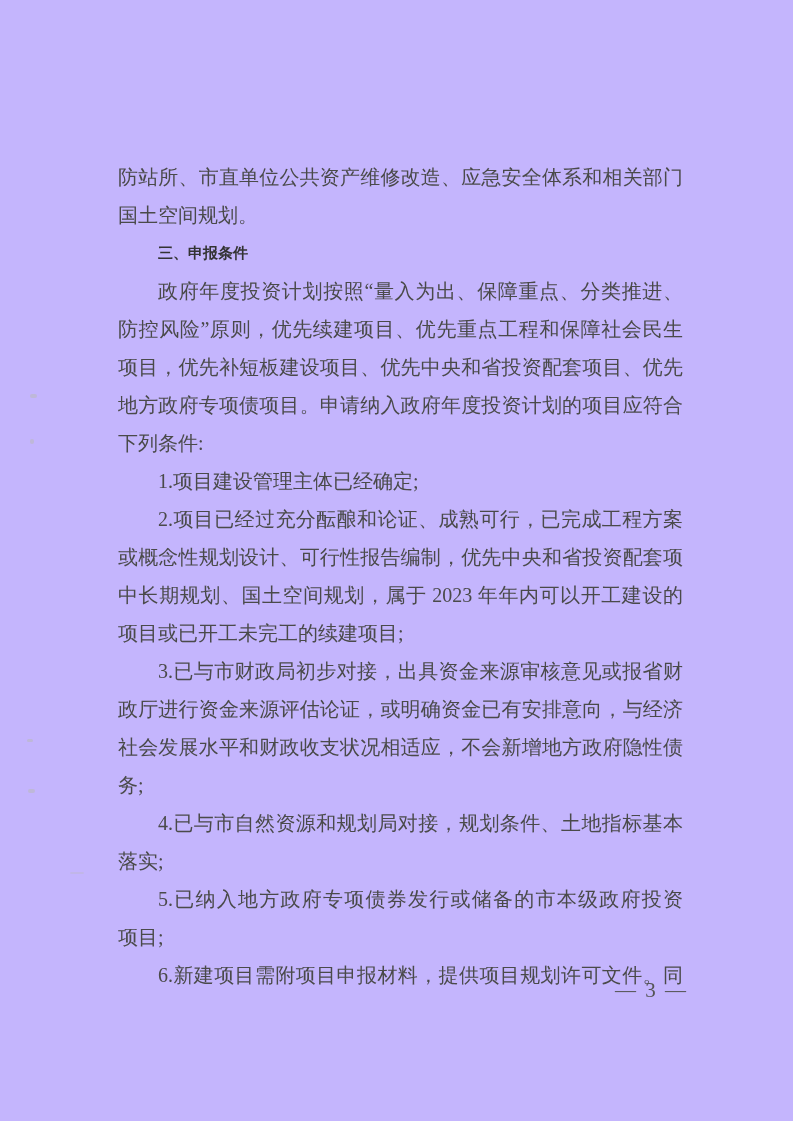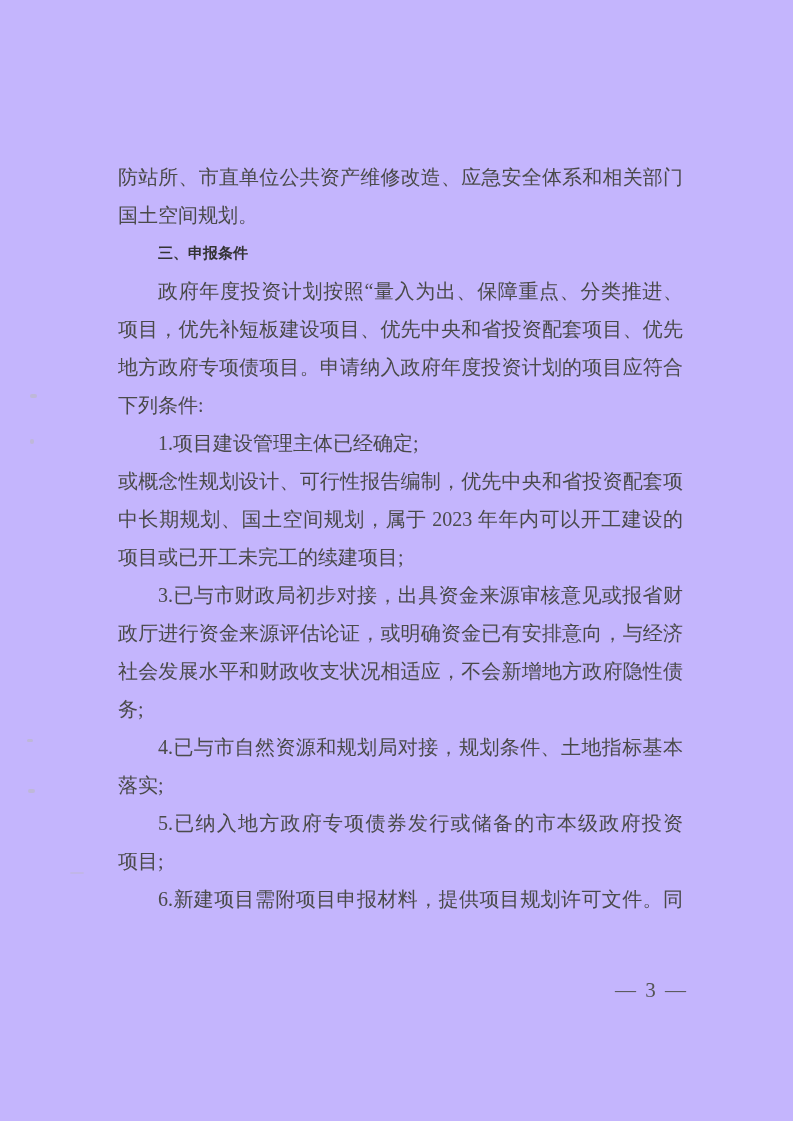--- a/index.html
+++ b/index.html
@@ -77,24 +77,26 @@
 </head>
 <body>
 
 <div class="page">
 
   <div class="textblock">
     <div class="ln f">防站所、市直单位公共资产维修改造、应急安全体系和相关部门</div>
     <div class="ln l">国土空间规划。</div>
     <div class="ln hd">三、申报条件</div>
     <div class="ln f i2">政府年度投资计划按照“量入为出、保障重点、分类推进、</div>
+    <div class="ln f">防控风险”原则，优先续建项目、优先重点工程和保障社会民生</div>
     <div class="ln f">项目，优先补短板建设项目、优先中央和省投资配套项目、优先</div>
     <div class="ln f">地方政府专项债项目。申请纳入政府年度投资计划的项目应符合</div>
     <div class="ln l">下列条件:</div>
     <div class="ln l i2">1.项目建设管理主体已经确定;</div>
+    <div class="ln f i2">2.项目已经过充分酝酿和论证、成熟可行，已完成工程方案</div>
     <div class="ln f">或概念性规划设计、可行性报告编制，优先中央和省投资配套项目</div>
     <div class="ln f">中长期规划、国土空间规划，属于 2023 年年内可以开工建设的</div>
     <div class="ln l">项目或已开工未完工的续建项目;</div>
     <div class="ln f i2">3.已与市财政局初步对接，出具资金来源审核意见或报省财</div>
     <div class="ln f">政厅进行资金来源评估论证，或明确资金已有安排意向，与经济</div>
     <div class="ln f">社会发展水平和财政收支状况相适应，不会新增地方政府隐性债</div>
     <div class="ln l">务;</div>
     <div class="ln f i2">4.已与市自然资源和规划局对接，规划条件、土地指标基本</div>
     <div class="ln l">落实;</div>
     <div class="ln f i2">5.已纳入地方政府专项债券发行或储备的市本级政府投资</div>

